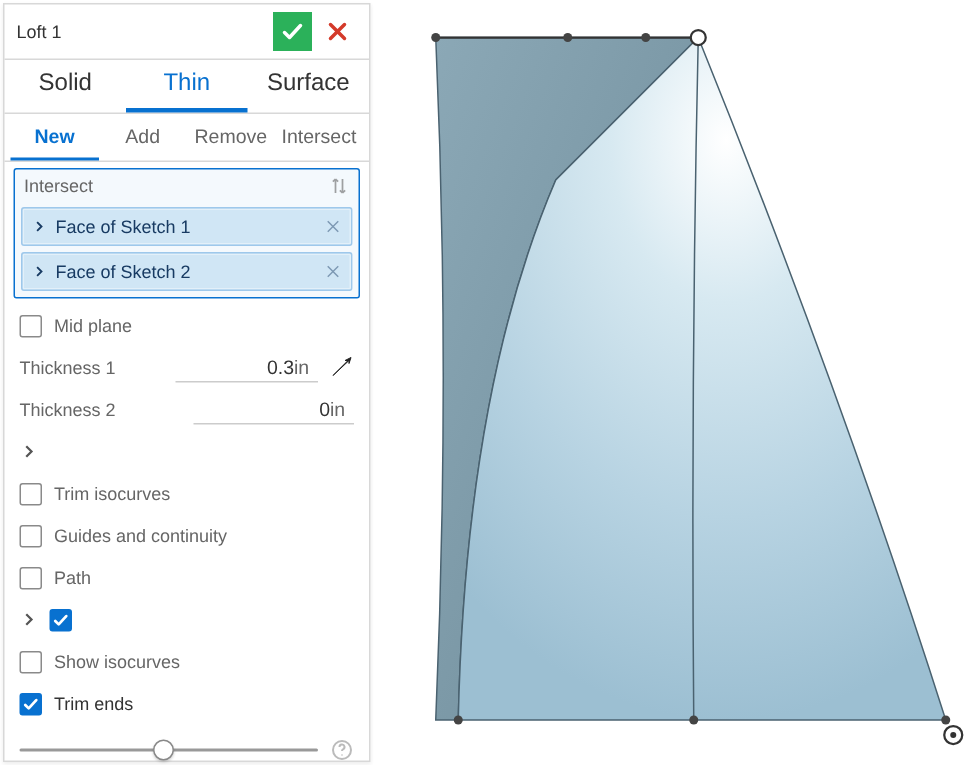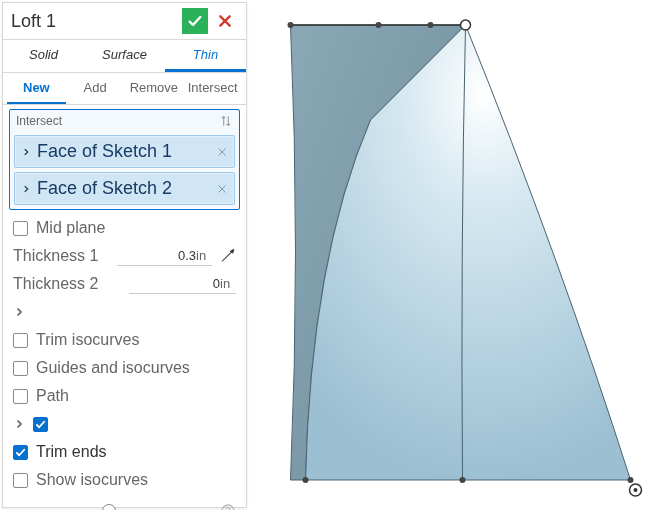--- a/index.html
+++ b/index.html
@@ -23,35 +23,35 @@
   .panel {
     width:245px; flex:0 0 245px; border:1px solid var(--border);
     background:var(--panel-bg); display:flex; flex-direction:column;
     box-shadow: 0 1px 3px rgba(0,0,0,0.08);
     margin:2px;
   }
   .panel-header {
     display:flex; align-items:center; padding:5px 8px;
     border-bottom:1px solid var(--border);
   }
-  .panel-title { flex:1; font-size:18px; }
+  .panel-title { flex:1; font-size:12px; }
   .hbtn {
     width:26px; height:26px; display:flex; align-items:center; justify-content:center;
     cursor:pointer; margin-left:4px;
   }
   .hbtn.ok { background:var(--green); }
   .hbtn.ok svg { stroke:#fff; }
   .hbtn.cancel svg { stroke:var(--red); }
 
   .tabs-row {
     display:flex; border-bottom:1px solid var(--border);
   }
   .tab {
     flex:1; text-align:center; padding:7px 0; cursor:pointer;
-    font-size:13px; color:var(--text);font-style:italic;
+    font-size:16px; color:var(--text);
   }
   .tab.active { color:var(--blue); border-bottom:3px solid var(--blue); font-weight:500; }
   
   .subtabs-row {
     display:flex; border-bottom:1px solid var(--border);
     padding:0 4px;
   }
   .subtab {
     flex:1; text-align:center; padding:7px 0; cursor:pointer;
     font-size:13px; color:var(--text-muted);
@@ -69,28 +69,28 @@
   .profiles-header .spacer { flex:1; }
   .reorder-icon { width:14px; height:14px; opacity:.6; }
   .profile-item {
     display:flex; align-items:center; gap:6px;
     background:var(--blue-light); border:1px solid rgba(8,113,208,.25);
     border-radius:2px; margin:3px 4px 4px; padding:5px 6px;
     color:#183b63;
     box-shadow: inset 0 0 0 1px rgba(255,255,255,.4);
   }
   .profile-item .chev { width:10px; height:10px; }
-  .profile-item .label { flex:1; font-size:18px; }
+  .profile-item .label { flex:1; font-size:12px; }
   .profile-item .remove { opacity:.45; cursor:pointer; }
 
   .row {
     display:flex; align-items:center; padding:5px 10px;
     gap:8px; min-height:28px;
   }
-  .row .label { flex:1; color:var(--text-muted); font-size:16px; }
+  .row .label { flex:1; color:var(--text-muted); font-size:12px; }
   .row .value { width:50px; text-align:right; color:var(--text); }
   .row .unit { color:var(--text-muted); width:16px; }
   .row .disclosure { width:12px; height:12px; }
   .checkbox {
     width:15px; height:15px; border:1px solid #8a8a8a; border-radius:2px;
     display:inline-flex; align-items:center; justify-content:center;
     background:#fff; flex-shrink:0;
   }
   .checkbox.checked { background:var(--blue); border-color:var(--blue); }
   .checkbox.checked svg { stroke:#fff; }
@@ -139,22 +139,22 @@
       <div class="hbtn cancel">
         <svg width="16" height="16" viewBox="0 0 24 24" fill="none" stroke-width="3.5" stroke-linecap="round">
             <line x1="5" y1="5" x2="19" y2="19"></line>
             <line x1="19" y1="5" x2="5" y2="19"></line>
           </svg>
       </div>
     </div>
 
     <div class="tabs-row">
       <div class="tab">Solid</div>
+      <div class="tab active">Thin</div>
       <div class="tab">Surface</div>
-      <div class="tab active">Thin</div>
     </div>
 
     <div class="subtabs-row">
       <div class="subtab active">New</div>
       <div class="subtab">Add</div>
       <div class="subtab">Remove</div>
       <div class="subtab">Intersect</div>
     </div>
 
     <div class="profiles-box">
@@ -217,51 +217,51 @@
         </svg>
     </div>
 
     <div class="row">
       <span class="checkbox"></span>
       <span class="label">Trim isocurves</span>
     </div>
 
     <div class="row">
       <span class="checkbox"></span>
-      <span class="label">Guides and isocurves</span>
+      <span class="label">Guides and continuity</span>
     </div>
 
     <div class="row">
       <span class="checkbox"></span>
       <span class="label">Path</span>
     </div>
 
     <div class="row">
       <svg class="disclosure" viewBox="0 0 24 24" fill="none" stroke="#555" stroke-width="3">
           <polyline points="9 5 16 12 9 19"></polyline>
         </svg>
       <span class="checkbox checked">
         <svg width="11" height="11" viewBox="0 0 24 24" fill="none" stroke-width="4" stroke-linecap="round" stroke-linejoin="round">
             <polyline points="4 13 9 18 20 6"></polyline>
           </svg>
       </span>
     </div>
 
     <div class="row">
+      <span class="checkbox"></span>
+      <span class="label">Show isocurves</span>
+    </div>
+
+    <div class="row">
       <span class="checkbox checked">
         <svg width="11" height="11" viewBox="0 0 24 24" fill="none" stroke-width="4" stroke-linecap="round" stroke-linejoin="round">
             <polyline points="4 13 9 18 20 6"></polyline>
           </svg>
       </span>
       <span class="label" style="color:#333">Trim ends</span>
-    </div>
-
-    <div class="row">
-      <span class="checkbox"></span>
-      <span class="label">Show isocurves</span>
     </div>
 
     <div class="panel-footer">
       <div class="slider-track">
         <div class="slider-thumb" style="left:48%"></div>
       </div>
       <svg class="help-icon" viewBox="0 0 24 24" fill="none" stroke="currentColor" stroke-width="2">
           <circle cx="12" cy="12" r="9"></circle>
           <path d="M9.5 9a2.5 2.5 0 1 1 3.5 2.3c-.8.4-1 .9-1 1.7"></path>
           <circle cx="12" cy="17" r="0.8" fill="currentColor" stroke="none"></circle>

